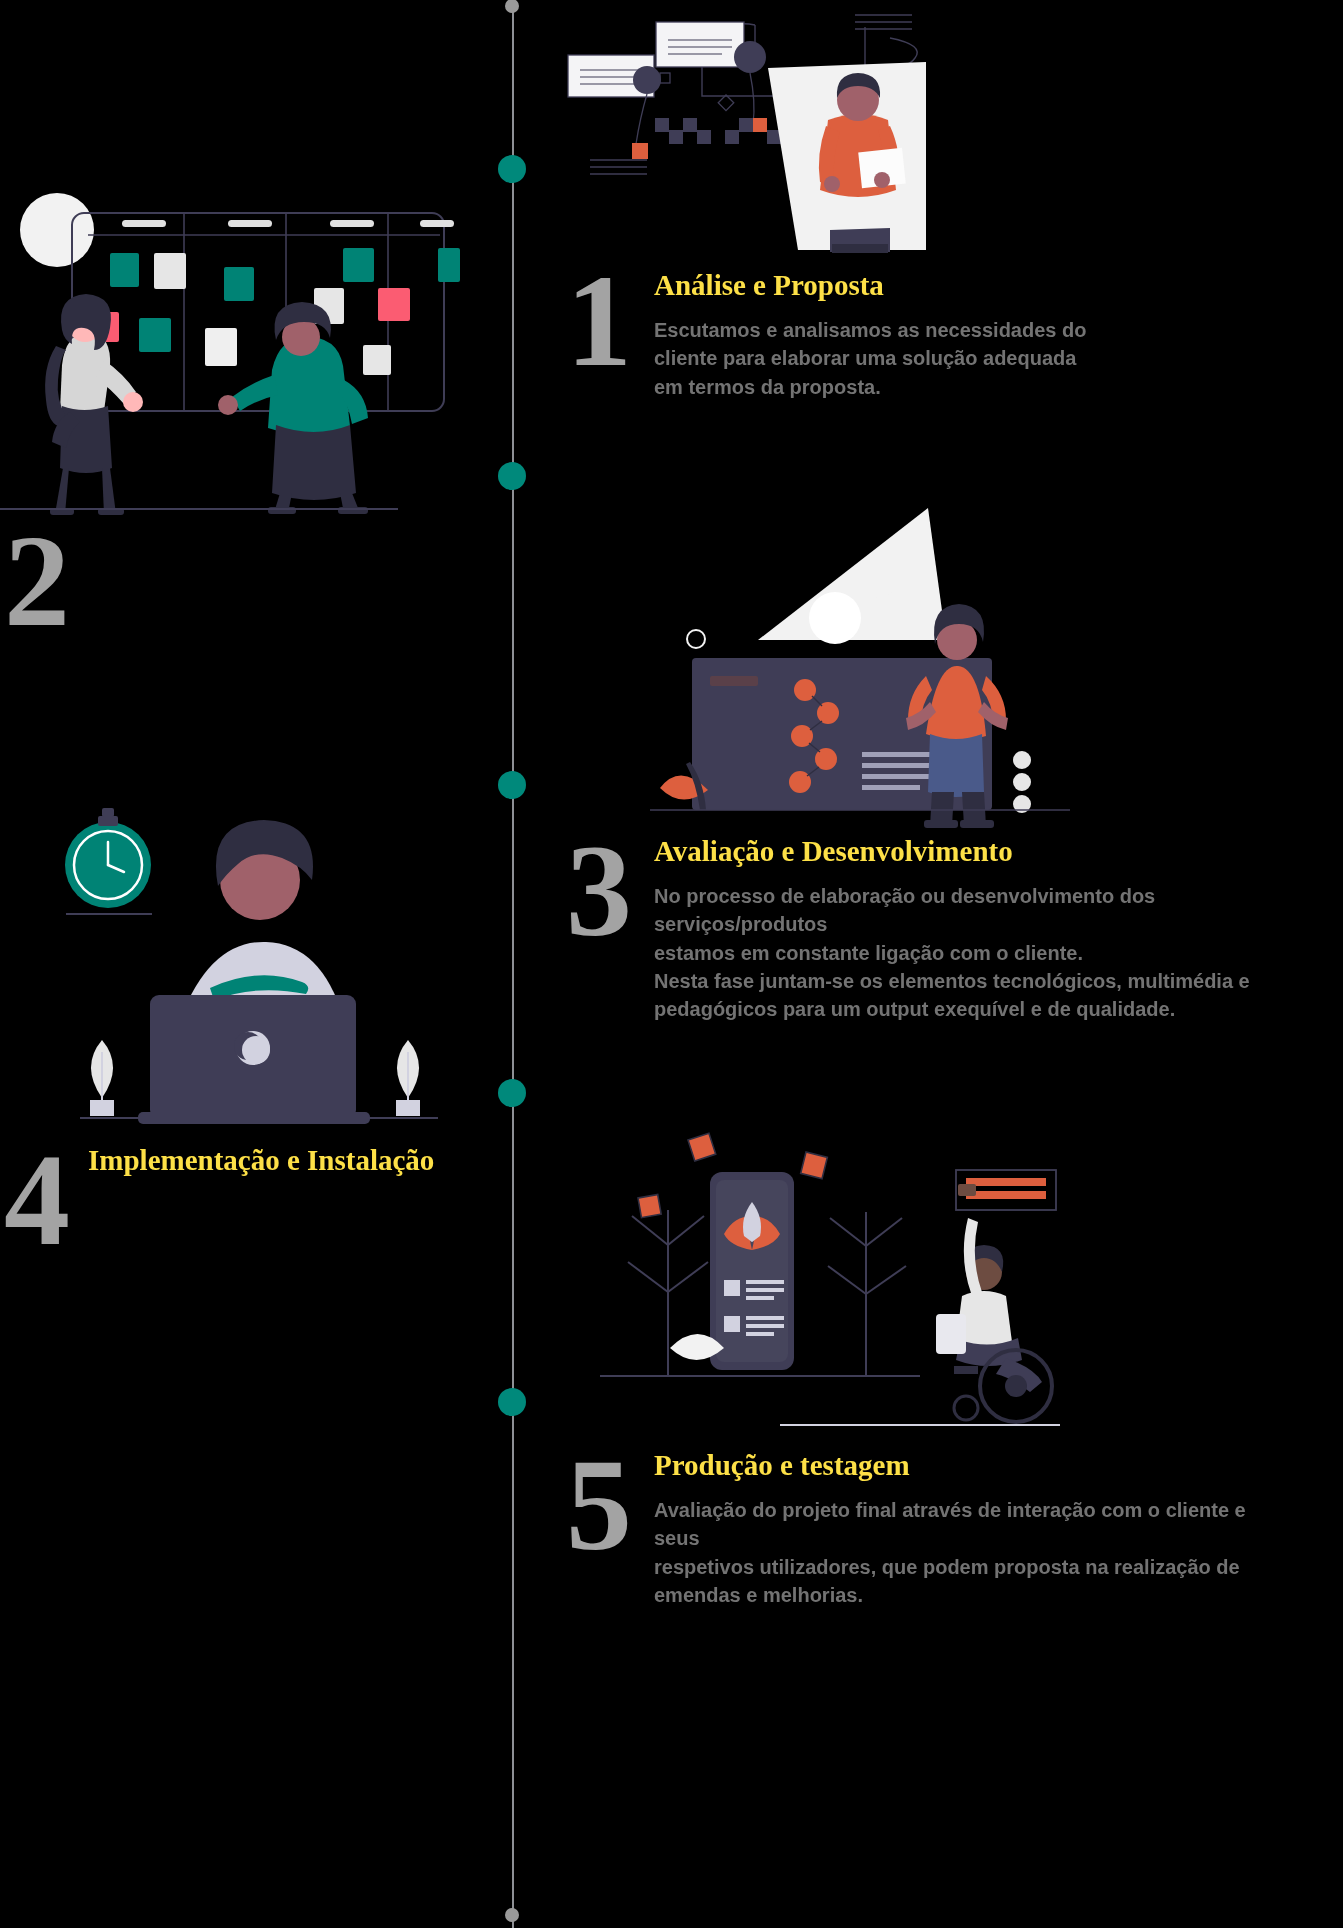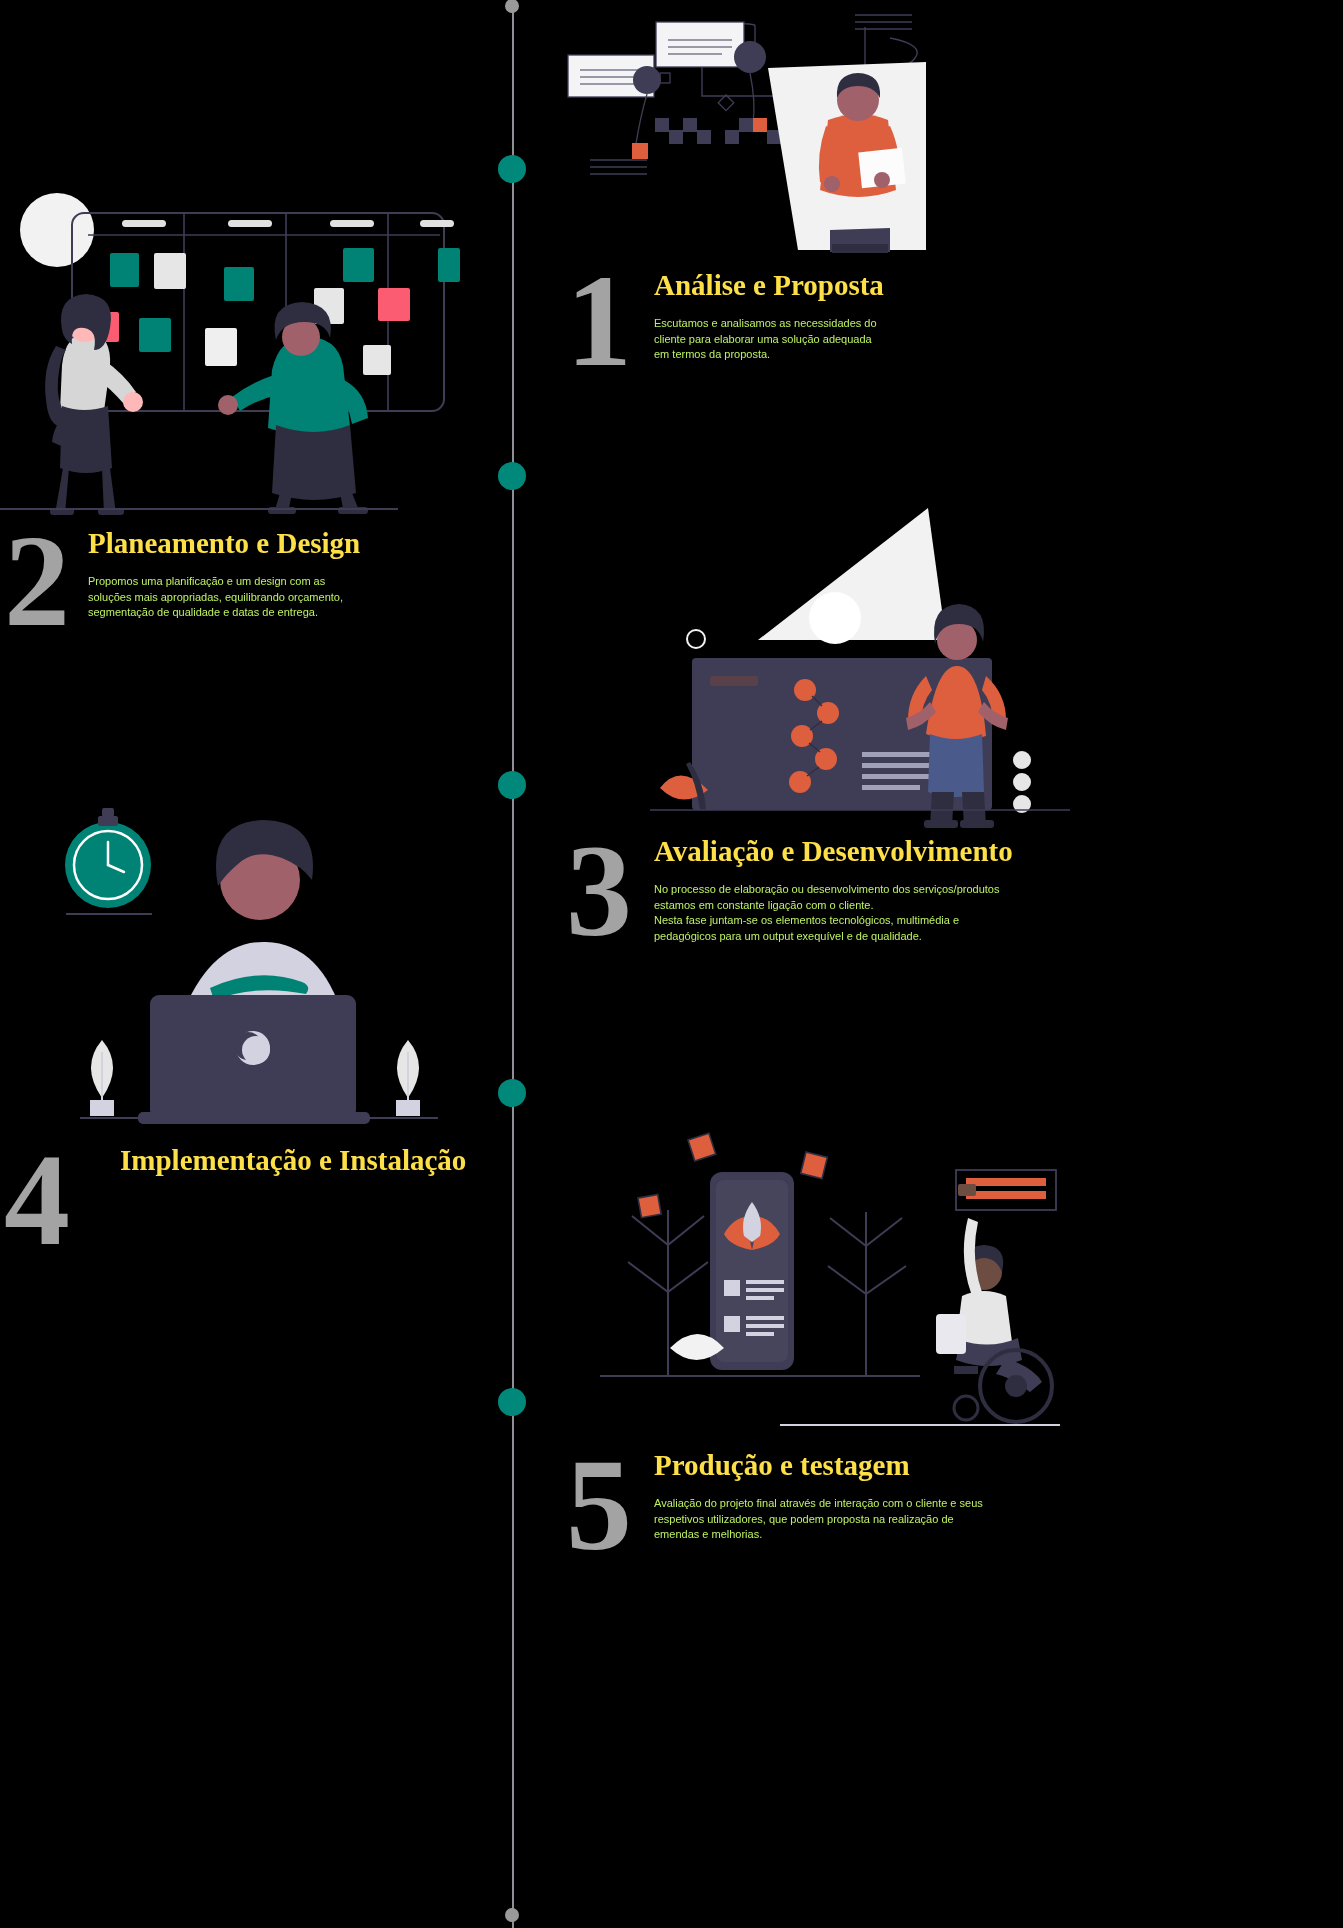--- a/index.html
+++ b/index.html
@@ -48,46 +48,47 @@
   .step-title {
     font-family: "Liberation Serif", serif;
     font-weight: 700;
     color: #fde047;
     font-size: 29px;
     line-height: 1.1;
     margin: 0 0 14px 0;
     white-space: nowrap;
   }
   .step-body {
-    color: #bef264;
-    font-size: 11px;
+    color: #737373;
+    font-size: 20px;
     line-height: 1.42;
     margin: 0;
     white-space: pre-line;
+    font-weight: bold;
   }
 
   
   #step1 { left: 566px; top: 262px; width: 700px; }
   #step1 .step-num { left: 0; top: 8px; }
   #step1 .txt { margin-left: 88px; padding-top: 8px; }
 
   
   #step2 { left: 4px; top: 518px; width: 520px; }
   #step2 .step-num { left: 0; top: 12px; }
   #step2 .txt { margin-left: 84px; padding-top: 10px; }
 
   
   #step3 { left: 566px; top: 828px; width: 720px; }
   #step3 .step-num { left: 0; top: 12px; }
   #step3 .txt { margin-left: 88px; padding-top: 8px; }
 
   
   #step4 { left: 4px; top: 1135px; width: 520px; }
   #step4 .step-num { left: 0; top: 14px; }
-  #step4 .txt { margin-left: 116px; padding-top: 10px; }
+  #step4 .txt { margin-left: 84px; padding-top: 10px; }
 
   
   #step5 { left: 566px; top: 1444px; width: 720px; }
   #step5 .step-num { left: 0; top: 10px; }
   #step5 .txt { margin-left: 88px; padding-top: 6px; }
 
   .illus { position: absolute; }
   svg { display: block; overflow: visible; }
 </style>
 </head>
@@ -405,26 +406,20 @@
     <div class="txt">
       <h2 class="step-title">Análise e Proposta</h2>
       <p class="step-body">Escutamos e analisamos as necessidades do
 cliente para elaborar uma solução adequada
 em termos da proposta.</p>
     </div>
   </div>
 
   <div class="step" id="step2">
     <div class="step-num">2</div>
-    <div class="txt">
-      <h2 class="step-title">Planeamento e Design</h2>
-      <p class="step-body">Propomos uma planificação e um design com as
-soluções mais apropriadas, equilibrando orçamento,
-segmentação de qualidade e datas de entrega.</p>
-    </div>
   </div>
 
   <div class="step" id="step3">
     <div class="step-num">3</div>
     <div class="txt">
       <h2 class="step-title">Avaliação e Desenvolvimento</h2>
       <p class="step-body">No processo de elaboração ou desenvolvimento dos serviços/produtos
 estamos em constante ligação com o cliente.
 Nesta fase juntam-se os elementos tecnológicos, multimédia e
 pedagógicos para um output exequível e de qualidade.</p>

